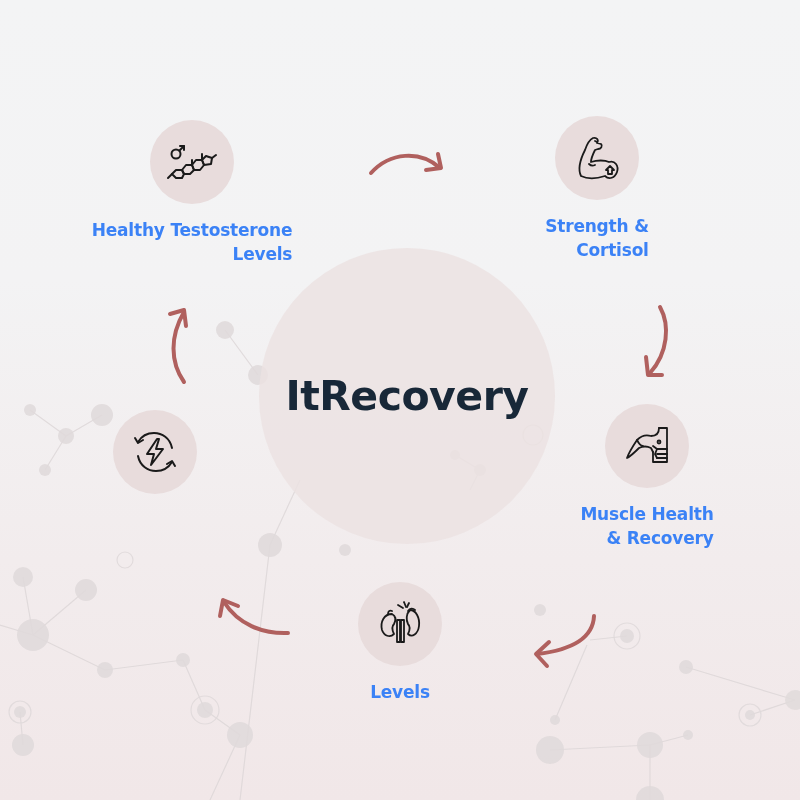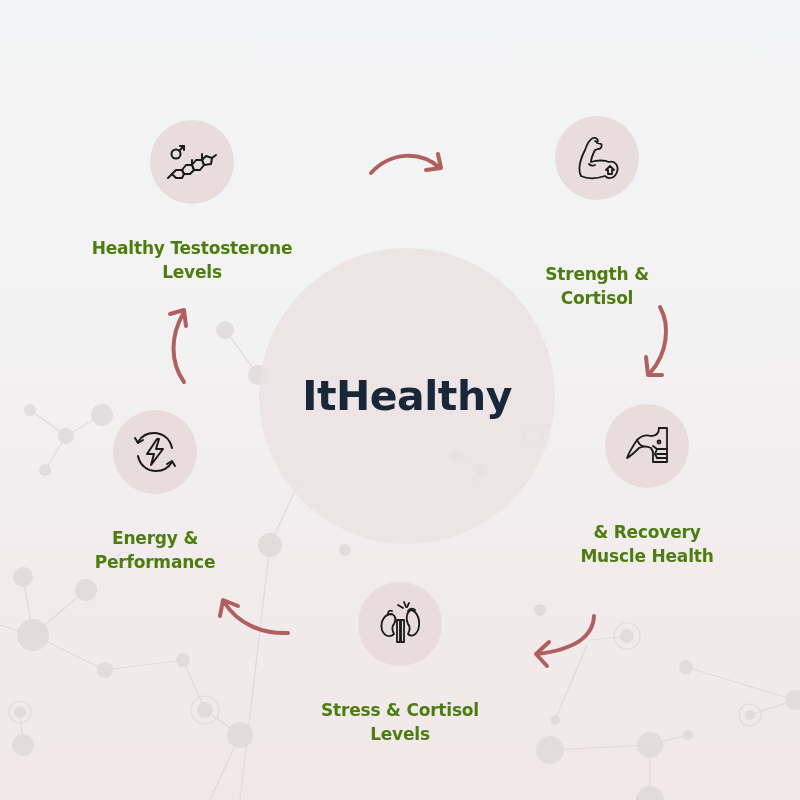--- a/index.html
+++ b/index.html
@@ -18,22 +18,22 @@
     color:#182838; font-weight:bold; font-size:41px; line-height:44px; text-align:center;
     letter-spacing:-0.5px;
   }
   .node { position:absolute; display:flex; flex-direction:column; align-items:center; }
   .icon-circle {
     width:84px; height:84px; border-radius:50%; background:#e8dcdc;
     display:flex; align-items:center; justify-content:center;
   }
   .icon-circle svg { width:60px; height:60px; }
   .node-label {
-    color:#4d7c0f; font-weight:bold; font-size:17px; line-height:24px; text-align:center;
-    margin-top:32px; white-space:nowrap; letter-spacing:-0.2px;
+    color:#3b82f6; font-weight:bold; font-size:17px; line-height:24px; text-align:right;
+    margin-top:14px; white-space:nowrap; letter-spacing:-0.2px;
   }
   .arrow { position:absolute; }
 </style>
 </head>
 <body>
 
 <svg class="bg-network" viewBox="0 0 800 800">
   <g stroke="#dcd6d7" stroke-width="1.2" fill="none" opacity="0.8">
     <line x1="23" y1="577" x2="33" y2="635"></line>
     <line x1="33" y1="635" x2="86" y2="590"></line>
@@ -96,21 +96,21 @@
     <circle cx="627" cy="636" r="13"></circle>
     <circle cx="750" cy="715" r="11"></circle>
     <circle cx="533" cy="435" r="10"></circle>
     <circle cx="205" cy="710" r="14"></circle>
     <circle cx="125" cy="560" r="8"></circle>
   </g>
 </svg>
 
 <div class="center-circle">
   <div class="center-title">It</div>
-  <div class="center-title">Healthy</div>
+  <div class="center-title">Recovery</div>
 </div>
 
 <div class="node" style="left:92px; top:120px; width:200px;">
   <div class="icon-circle">
     <svg viewBox="0 0 60 60" fill="none" stroke="#1a1a1a" stroke-width="2" stroke-linejoin="round" stroke-linecap="round">
       <circle cx="14" cy="22" r="4.5"></circle>
       <line x1="17.5" y1="18.5" x2="22" y2="14"></line>
       <polyline points="18,14 22,14 22,18"></polyline>
       <polygon points="10,42 14,38 20,38 22,42 20,46 14,46"></polygon>
       <polygon points="22,42 20,38 24,33 30,33 32,38 28,42"></polygon>
@@ -121,21 +121,21 @@
       <line x1="40" y1="28" x2="40" y2="22"></line>
       <line x1="50" y1="26" x2="54" y2="23"></line>
     </svg>
   </div>
   <div class="node-label">
     <div>Healthy Testosterone</div>
     <div>Levels</div>
   </div>
 </div>
 
-<div class="node" style="left:497px; top:116px; width:200px;gap:30px;">
+<div class="node" style="left:497px; top:116px; width:200px;">
   <div class="icon-circle">
     <svg viewBox="0 0 60 60" fill="none" stroke="#1a1a1a" stroke-width="1.8" stroke-linejoin="round" stroke-linecap="round">
       <path d="M14,48 C10,40 14,30 18,22 C20,16 22,12 26,10 C30,9 32,12 30,15 L34,16 C36,18 34,21 31,21 L28,22 C26,26 24,30 24,34 C30,32 38,32 42,34 C48,32 52,38 50,44 C48,50 42,52 38,48 C32,50 22,52 14,48 Z"></path>
       <path d="M28,13 L30,14"></path>
       <path d="M22,36 C24,38 26,38 28,37"></path>
       <polygon points="43,38 47,42 45,42 45,46 41,46 41,42 39,42"></polygon>
     </svg>
   </div>
   <div class="node-label">
     <div>Strength &amp;</div>
@@ -150,59 +150,54 @@
       <path d="M42,12 C42,18 38,20 34,20 C28,18 24,20 20,24 C16,30 12,36 10,42 C14,40 18,36 22,32 C26,30 30,30 34,32 L36,36"></path>
       <path d="M20,24 C22,28 24,30 26,30"></path>
       <circle cx="42" cy="26" r="1.5"></circle>
       <line x1="40" y1="33" x2="50" y2="33"></line>
       <line x1="40" y1="38" x2="50" y2="38"></line>
       <line x1="40" y1="42" x2="50" y2="42"></line>
       <path d="M36,30 L40,33 L38,38 L40,42"></path>
     </svg>
   </div>
   <div class="node-label">
+    <div>Muscle Health</div>
     <div>&amp; Recovery</div>
-    <div>Muscle Health</div>
   </div>
 </div>
 
 <div class="node" style="left:300px; top:582px; width:200px;">
   <div class="icon-circle">
     <svg viewBox="0 0 60 60" fill="none" stroke="#1a1a1a" stroke-width="1.8" stroke-linejoin="round" stroke-linecap="round">
       <path d="M22,20 C14,20 10,28 12,36 C14,42 20,44 24,40 C22,36 22,32 24,30 C26,26 26,22 22,20 Z"></path>
       <path d="M18,20 C18,17 20,16 22,17"></path>
       <path d="M40,16 C46,16 50,24 49,32 C48,40 42,44 38,40 C40,36 40,32 38,30 C36,26 36,20 40,16 Z"></path>
       <path d="M38,17 C40,14 43,14 45,16"></path>
       <rect x="27" y="26" width="3" height="22"></rect>
       <rect x="31" y="26" width="3" height="22"></rect>
       <line x1="34" y1="8" x2="36" y2="13"></line>
       <line x1="39" y1="9" x2="37" y2="13"></line>
       <line x1="28" y1="11" x2="33" y2="14"></line>
     </svg>
   </div>
   <div class="node-label">
-    <div>Stress &amp; Cortisol</div>
     <div>Levels</div>
   </div>
 </div>
 
 <div class="node" style="left:55px; top:410px; width:200px;">
   <div class="icon-circle">
     <svg viewBox="0 0 60 60" fill="none" stroke="#1a1a1a" stroke-width="2" stroke-linejoin="round" stroke-linecap="round">
       <path d="M47,26 C45,16 37,11 29,11 C22,11 16,15 13,20"></path>
       <polyline points="10,16 13,21 18,18"></polyline>
       <path d="M13,34 C15,44 23,49 31,49 C38,49 44,45 47,40"></path>
       <polyline points="50,44 47,39 42,42"></polyline>
       <polygon points="32,17 22,32 29,32 26,43 38,27 31,27 34,17"></polygon>
     </svg>
   </div>
-  <div class="node-label">
-    <div>Energy &amp;</div>
-    <div>Performance</div>
-  </div>
 </div>
 
 <svg class="arrow" style="left:360px; top:140px;" width="100" height="50" viewBox="0 0 100 50" fill="none" stroke="#b0605e" stroke-width="4" stroke-linecap="round" stroke-linejoin="round">
   <path d="M11,33 C30,12 60,10 80,28"></path>
   <polyline points="78,14 81,28 66,30"></polyline>
 </svg>
 
 <svg class="arrow" style="left:630px; top:295px;" width="60" height="90" viewBox="0 0 60 90" fill="none" stroke="#b0605e" stroke-width="4" stroke-linecap="round" stroke-linejoin="round">
   <path d="M30,12 C40,30 38,58 20,78"></path>
   <polyline points="16,62 18,80 32,80"></polyline>

